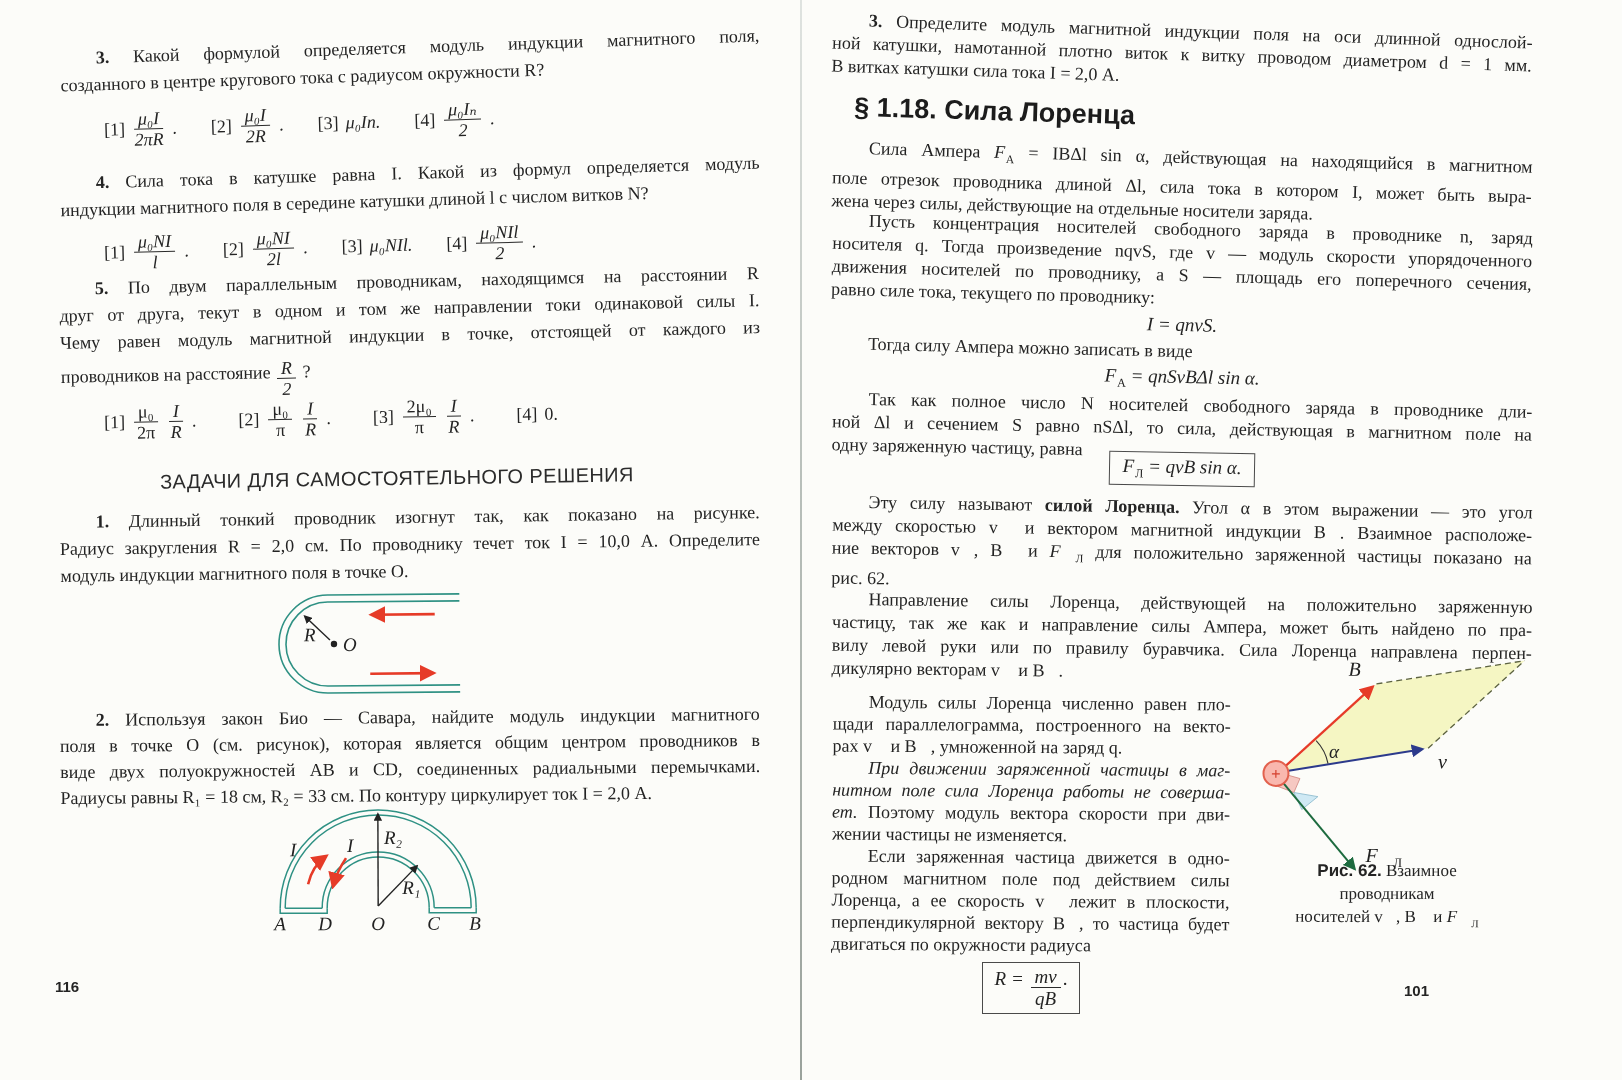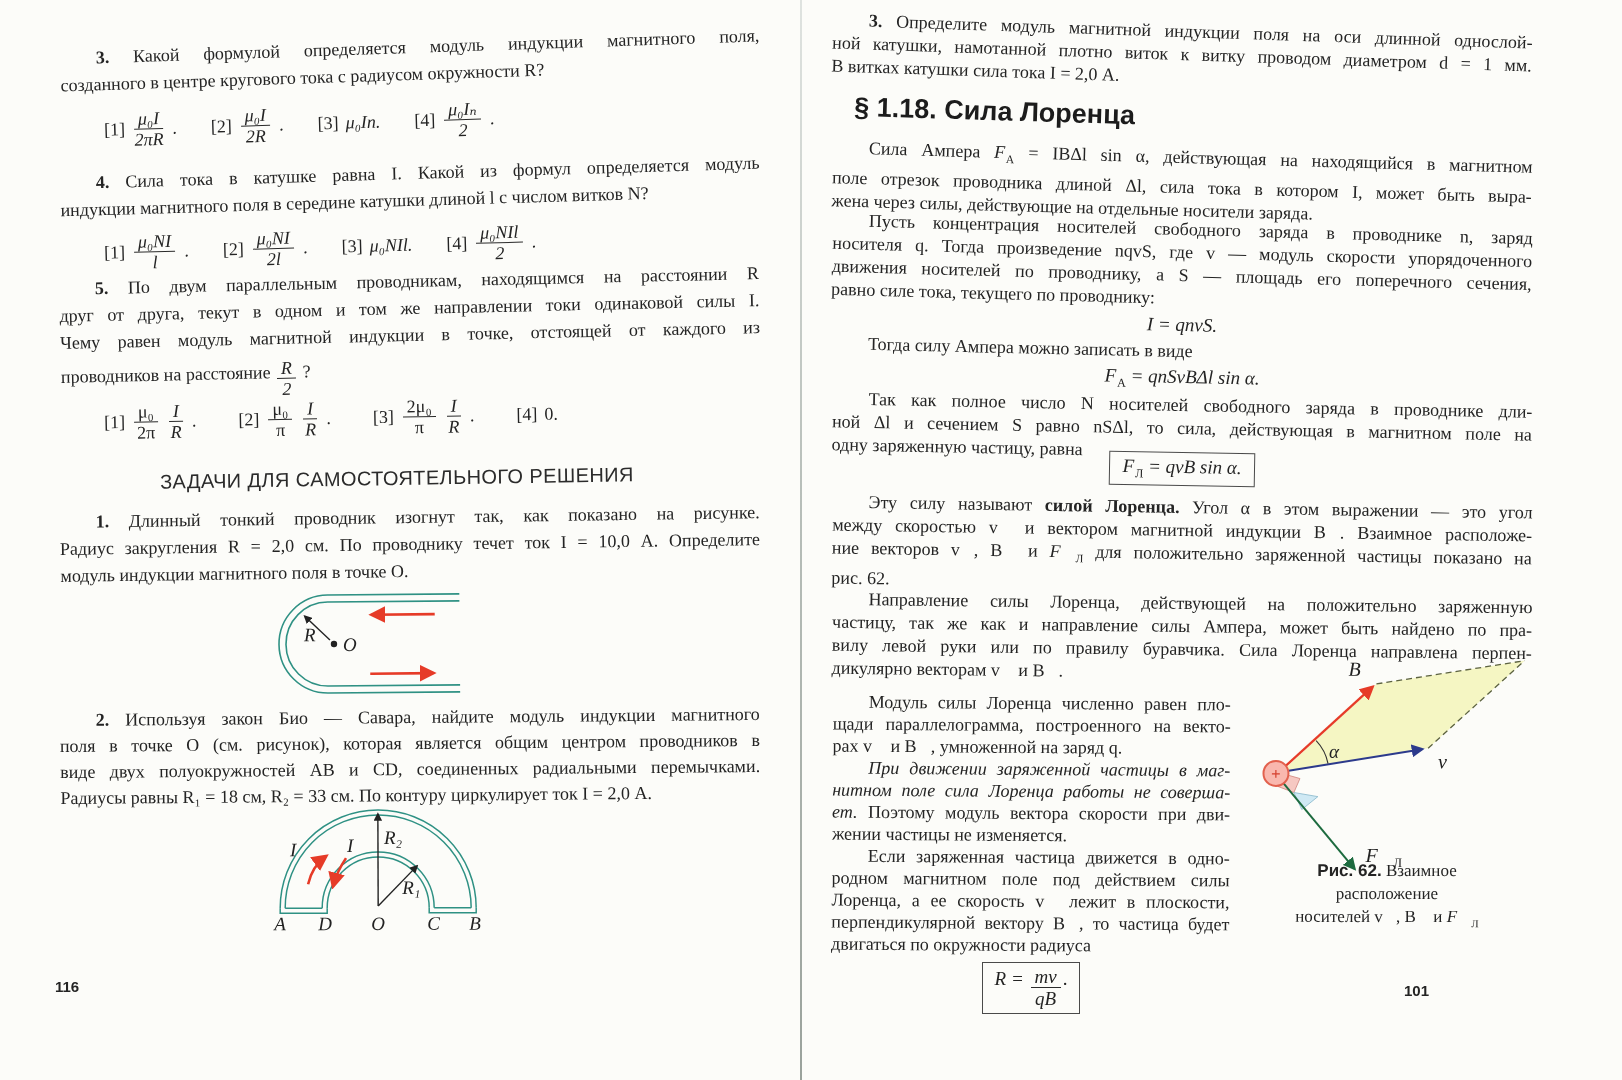--- a/index.html
+++ b/index.html
@@ -328,19 +328,19 @@
         <text x="34" y="132" font-size="17" font-weight="bold" fill="#d5402f" text-anchor="middle">+</text>
         <text x="106" y="28" font-size="20" font-style="italic" fill="#222">B⃗</text>
         <text x="196" y="120" font-size="20" font-style="italic" fill="#222">v⃗</text>
         <text x="87" y="110" font-size="19" font-style="italic" fill="#222">α</text>
         <text x="124" y="214" font-size="20" fill="#222"><tspan font-style="italic">F⃗</tspan><tspan dy="5" font-size="13">Л</tspan></text>
       </svg>
     </div>
 
     <div class="blk cap" style="top:859px;left:440px;width:230px;transform:rotate(0.1deg);">
       <div><span class="b">Рис. 62.</span><span> Взаимное</span></div>
-      <div>расположение</div>
+      <div>проводникам</div>
       <div><span>носителей v⃗, B⃗ и </span><span class="fm">F⃗</span><span class="sb">Л</span></div>
     </div>
 
     <div class="blk pageno" style="top:982px;left:572px;width:80px;">101</div>
   </div>
 </div>
 
 </body></html>

